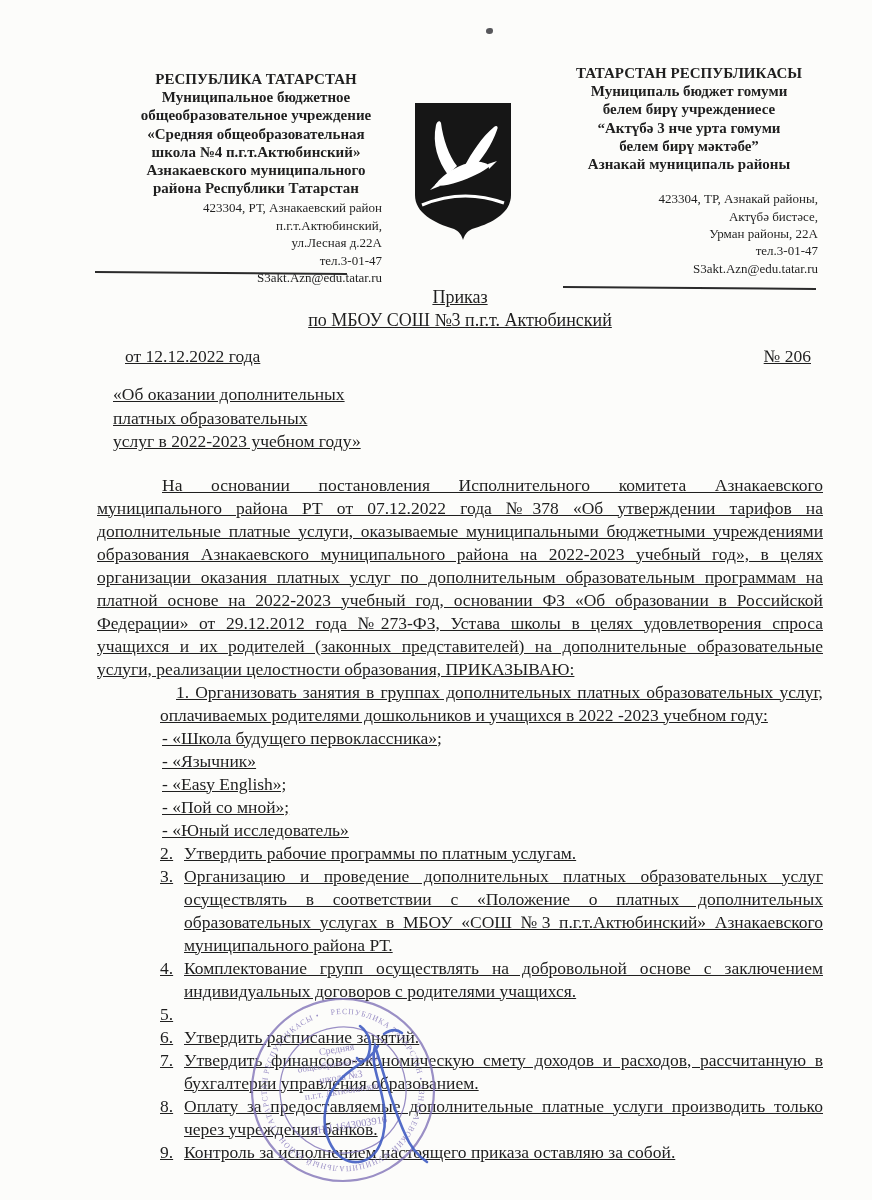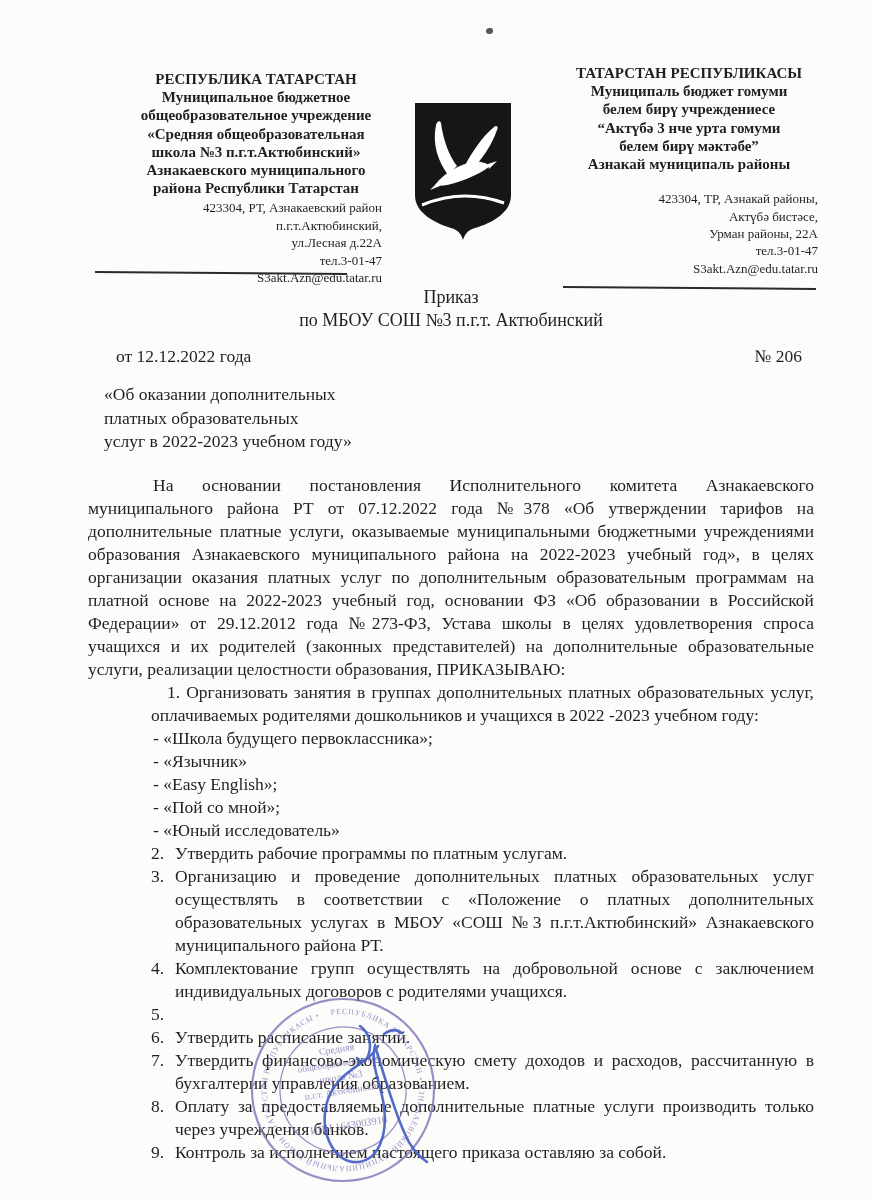--- a/index.html
+++ b/index.html
@@ -21,21 +21,21 @@
   .lh-left .lh-addr{padding-left:2px;}
   .lh-right .lh-addr{margin-top:17px;padding-left:8px;}
   .rule{position:absolute;height:2px;background:#2b2b2b;}
   .rule-left{left:95px;top:272px;width:252px;transform:rotate(0.5deg);}
   .rule-right{left:563px;top:287px;width:253px;transform:rotate(0.4deg);}
   
   .emblem{position:absolute;left:408px;top:100px;width:110px;height:142px;}
   .speck{position:absolute;left:486px;top:28px;width:7px;height:6px;background:#3a3a3e;
          border-radius:60% 40% 55% 50%;opacity:.85;}
   
-  .content{position:absolute;left:88px;top:286px;width:726px;font-size:17.5px;line-height:23px;}
+  .content{position:absolute;left:97px;top:286px;width:726px;font-size:17.5px;line-height:23px;text-decoration:underline;}
   .title{text-align:center;font-size:18px;line-height:23px;}
   .meta-row{display:flex;justify-content:space-between;margin-top:13px;}
   .meta-date{margin-left:28px;}
   .meta-num{margin-right:12px;}
   .subject{margin-top:15px;margin-left:16px;line-height:23.5px;}
   .intro{margin-top:20px;text-align:justify;text-indent:65px;}
   .item1{margin-left:63px;text-indent:16px;text-align:justify;}
   .dash-list{margin-left:65px;}
   .num-item{display:flex;padding-left:63px;}
   .num-item .num{width:24px;flex:0 0 24px;}
@@ -52,21 +52,21 @@
 <div class="page">
 
   <div class="speck"></div>
 
   <div class="lh-left">
     <div class="lh-bold">
       <div>РЕСПУБЛИКА ТАТАРСТАН</div>
       <div>Муниципальное бюджетное</div>
       <div>общеобразовательное учреждение</div>
       <div>«Средняя общеобразовательная</div>
-      <div>школа №3 п.г.т.Актюбинский»</div>
+      <div>школа №4 п.г.т.Актюбинский»</div>
       <div>Азнакаевского муниципального</div>
       <div>района Республики Татарстан</div>
     </div>
     <div class="lh-addr">
       <div>423304, РТ, Азнакаевский район</div>
       <div>п.г.т.Актюбинский,</div>
       <div>ул.Лесная  д.22А</div>
       <div>тел.3-01-47</div>
       <div>S3akt.Azn@edu.tatar.ru</div>
     </div>

